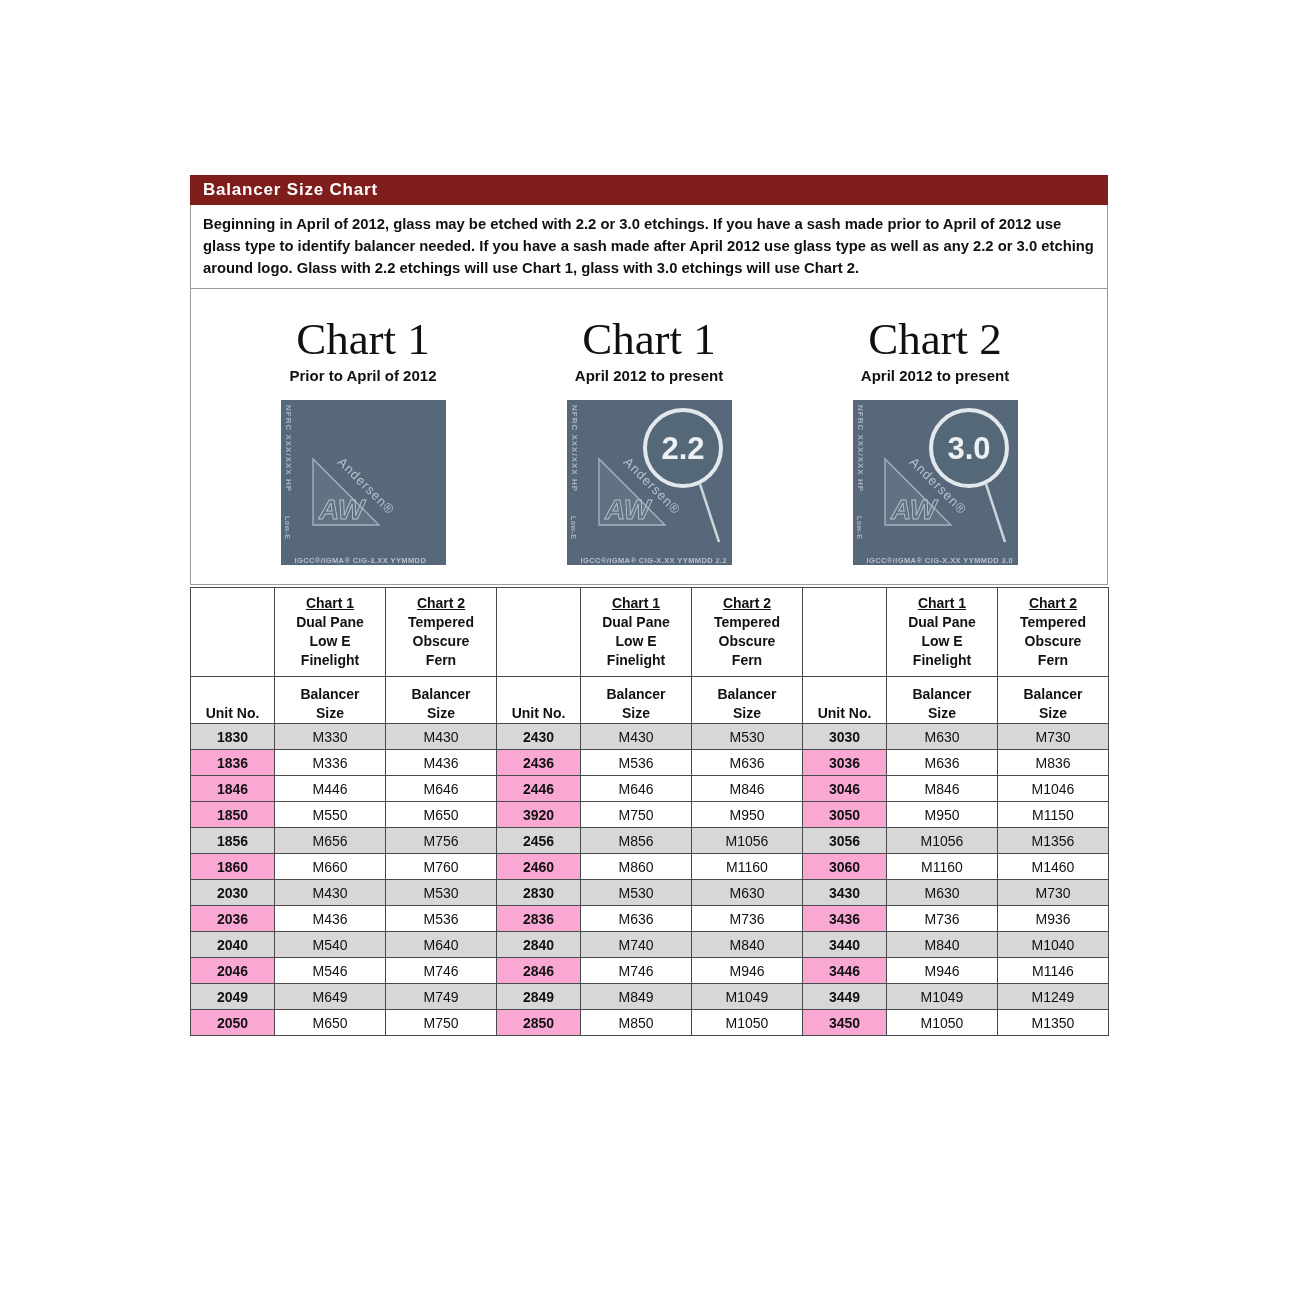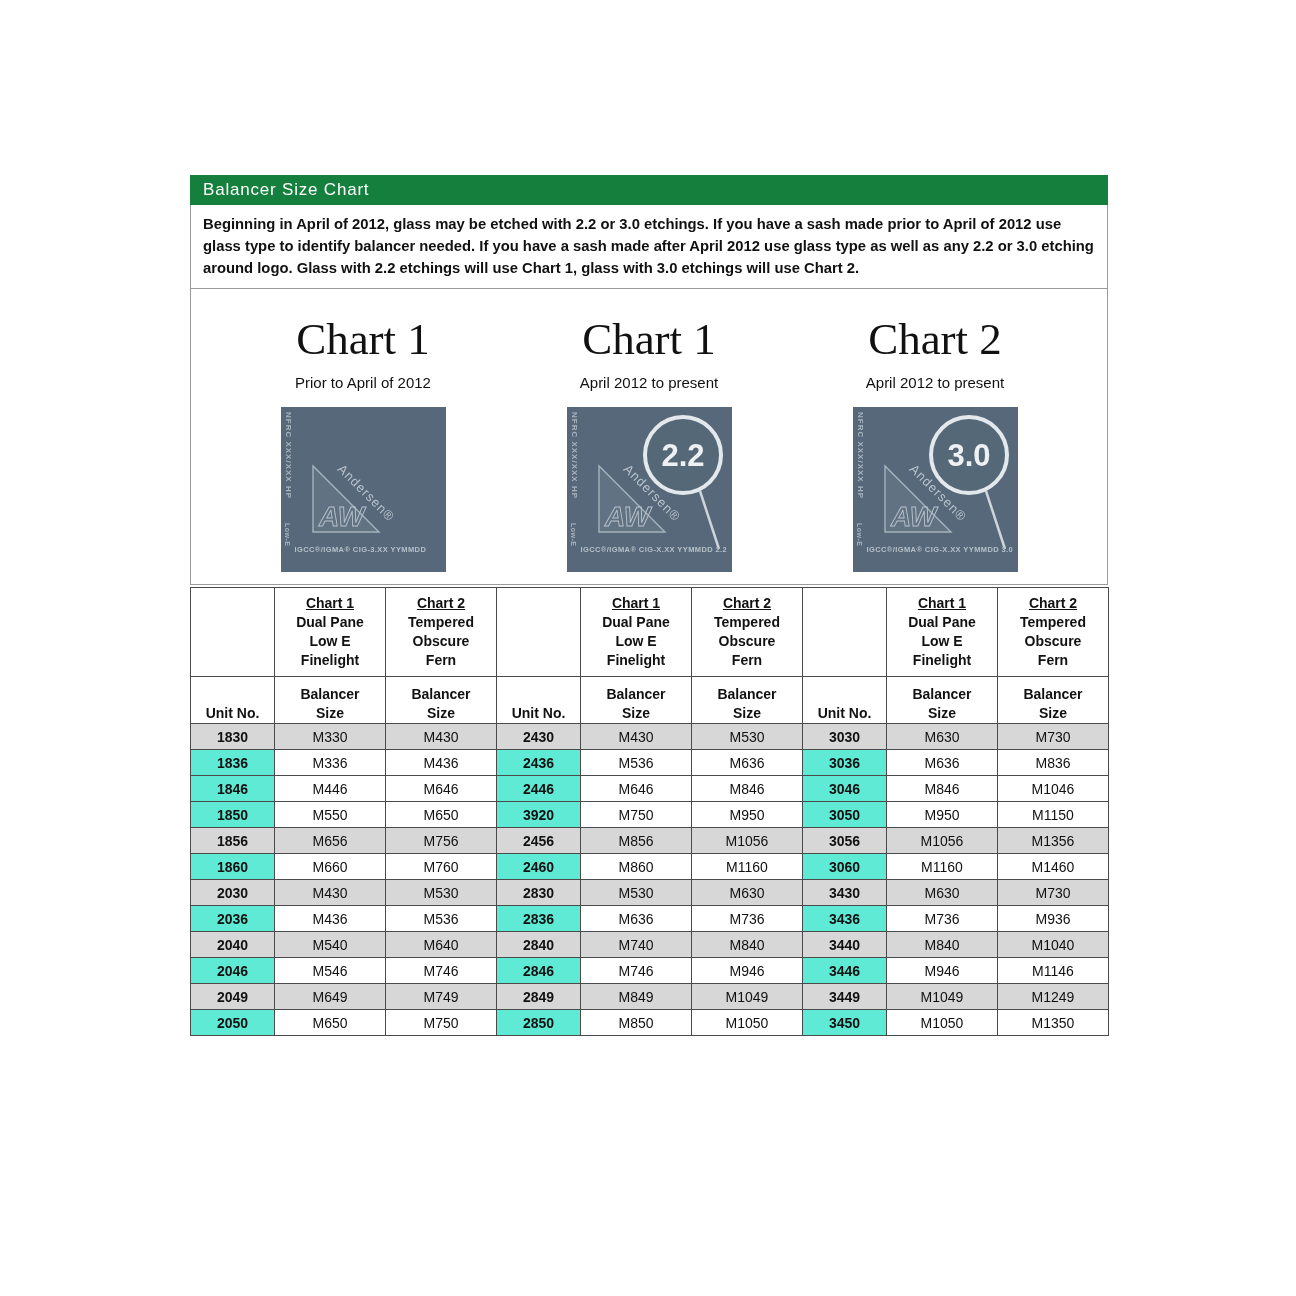--- a/index.html
+++ b/index.html
@@ -1,57 +1,57 @@
 <!DOCTYPE html>
 <html><head>
 <meta charset="utf-8">
 <style>
   html,body{margin:0;padding:0;background:#fff;width:1296px;height:1296px;
     font-family:"Liberation Sans",sans-serif;color:#111;}
   .page{position:absolute;left:190px;top:175px;width:918px;}
 
   
-  .title-bar{background:#15803d;color:#fff;font-weight:normal;font-size:17px;
+  .title-bar{background:#7f1d1d;color:#fff;font-weight:bold;font-size:17px;
     letter-spacing:.8px;padding:5px 0 5px 13px;height:20px;line-height:20px;}
 
   
   .intro{border:1px solid #9a9a9a;border-top:none;font-weight:bold;font-size:14.8px;
     line-height:22px;padding:8px 12px 9px 12px;}
 
   
   .charts-box{border:1px solid #9a9a9a;border-top:none;height:296px;
     display:flex;justify-content:center;gap:60px;padding-top:26px;box-sizing:border-box;}
   .chart-block{width:226px;text-align:center;}
   .chart-title{font-family:"Liberation Serif",serif;font-size:45px;line-height:48px;}
-  .chart-subtitle{font-weight:normal;font-size:15px;margin-top:11px;}
+  .chart-subtitle{font-weight:bold;font-size:15px;margin-top:4px;}
   .glass{position:relative;width:165px;height:165px;background:#566879;margin:16px auto 0;}
   .side-top{position:absolute;top:5px;left:3px;writing-mode:vertical-rl;
     font-size:8px;font-weight:bold;color:#a9b4be;letter-spacing:1px;}
   .side-bottom{position:absolute;bottom:26px;left:3px;writing-mode:vertical-rl;
     font-size:7px;font-weight:bold;color:#a9b4be;letter-spacing:.5px;}
-  .glass-caption{position:absolute;left:14px;right:4px;bottom:18px;font-size:7.5px;
+  .glass-caption{position:absolute;left:14px;right:4px;bottom:0;font-size:7.5px;
     font-weight:bold;color:#b6c0c9;text-align:left;letter-spacing:.4px;white-space:nowrap;overflow:hidden;}
   .logo-svg{position:absolute;left:22px;bottom:26px;width:96px;height:96px;}
   .etch-svg{position:absolute;inset:0;width:165px;height:165px;}
 
   
   table.balancer{border-collapse:collapse;width:918px;margin-top:2px;table-layout:fixed;}
   table.balancer th,table.balancer td{border:1px solid #4a4a4a;text-align:center;
     font-size:14px;padding:0;}
   col.c-unit{width:84px;} col.c-bal{width:111px;}
   thead th{font-weight:bold;background:#fff;}
   th.group-h{height:88px;vertical-align:middle;line-height:19px;}
   th.group-h .gh-title{text-decoration:underline;display:block;}
   th.group-h .gh-lines{white-space:pre-line;display:block;}
   th.sub-h{height:46px;vertical-align:bottom;padding-bottom:4px;white-space:pre-line;line-height:19px;}
   tbody td{height:25px;}
   tbody td.unit{background:#d7d7d7;font-weight:bold;}
   tbody tr.odd td{background:#d7d7d7;}
   tbody tr.even td{background:#fff;}
-  tbody tr.even td.unit{background:#5eead4;}
+  tbody tr.even td.unit{background:#f9a8d4;}
 </style>
 </head>
 <body>
 
 <div class="page">
 
   <div class="title-bar">Balancer Size Chart</div>
 
   <div class="intro">Beginning in April of 2012, glass may be etched with 2.2 or 3.0 etchings.  If you have a sash made prior to April of 2012 use glass type to identify balancer needed.  If you have a sash made after April 2012 use glass type as well as any 2.2 or 3.0 etching around logo. Glass with 2.2 etchings will use Chart 1, glass with 3.0 etchings will use Chart 2.</div>
 

